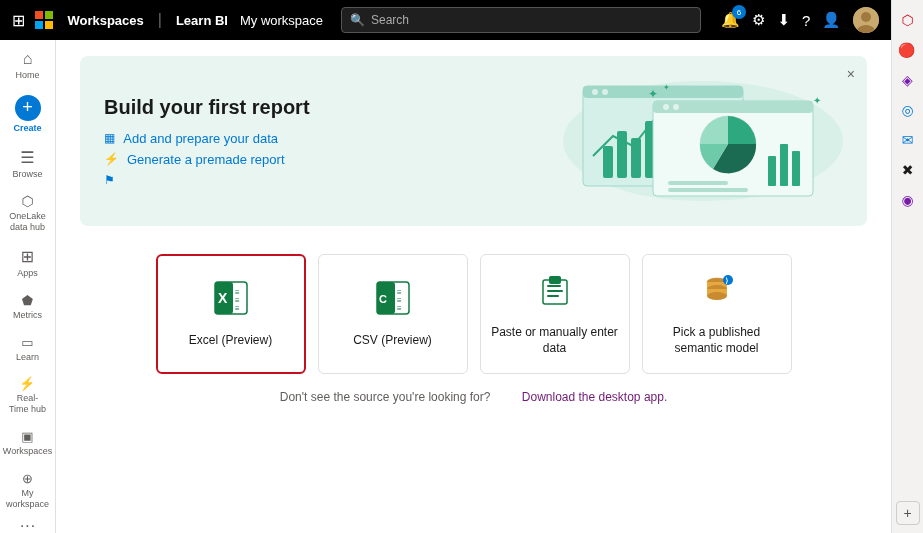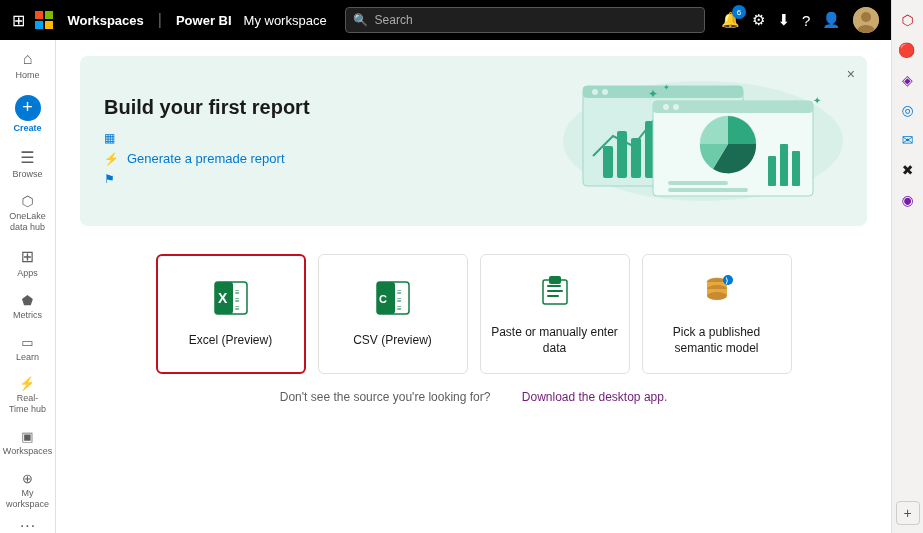--- a/index.html
+++ b/index.html
@@ -312,21 +312,21 @@
     <div class="ms-logo">
       <svg width="18" height="18" viewBox="0 0 18 18">
         <rect x="0" y="0" width="8" height="8" fill="#f25022"></rect>
         <rect x="10" y="0" width="8" height="8" fill="#7fba00"></rect>
         <rect x="0" y="10" width="8" height="8" fill="#00a4ef"></rect>
         <rect x="10" y="10" width="8" height="8" fill="#ffb900"></rect>
       </svg>
     </div>
     <span class="topbar-brand">Workspaces</span>
     <span class="topbar-divider">|</span>
-    <span class="topbar-app">Power BI</span>
+    <span class="topbar-app">Learn BI</span>
     <span class="topbar-workspace">My workspace</span>
     <div class="topbar-search">
       <span style="color:#aaa;font-size:12px;">🔍</span>
       <input type="text" placeholder="Search" style="">
     </div>
     <div class="topbar-icons">
       <span class="topbar-icon" style="position:relative;">
         🔔
         <span class="notif-badge">6</span>
       </span>
@@ -391,20 +391,21 @@
     </div>
 
     <div class="main-content">
 
       <div class="banner">
         <div class="banner-text">
           <h2>Build your first report</h2>
           <div class="banner-links">
             <div class="banner-link">
               <span class="banner-link-icon">▦</span>
+              <span>Add and prepare your data</span>
             </div>
             <div class="banner-link">
               <span class="banner-link-icon">⚡</span>
               <span>Generate a premade report</span>
             </div>
             <div class="banner-link">
               <span class="banner-link-icon">⚑</span>
             </div>
           </div>
         </div>

